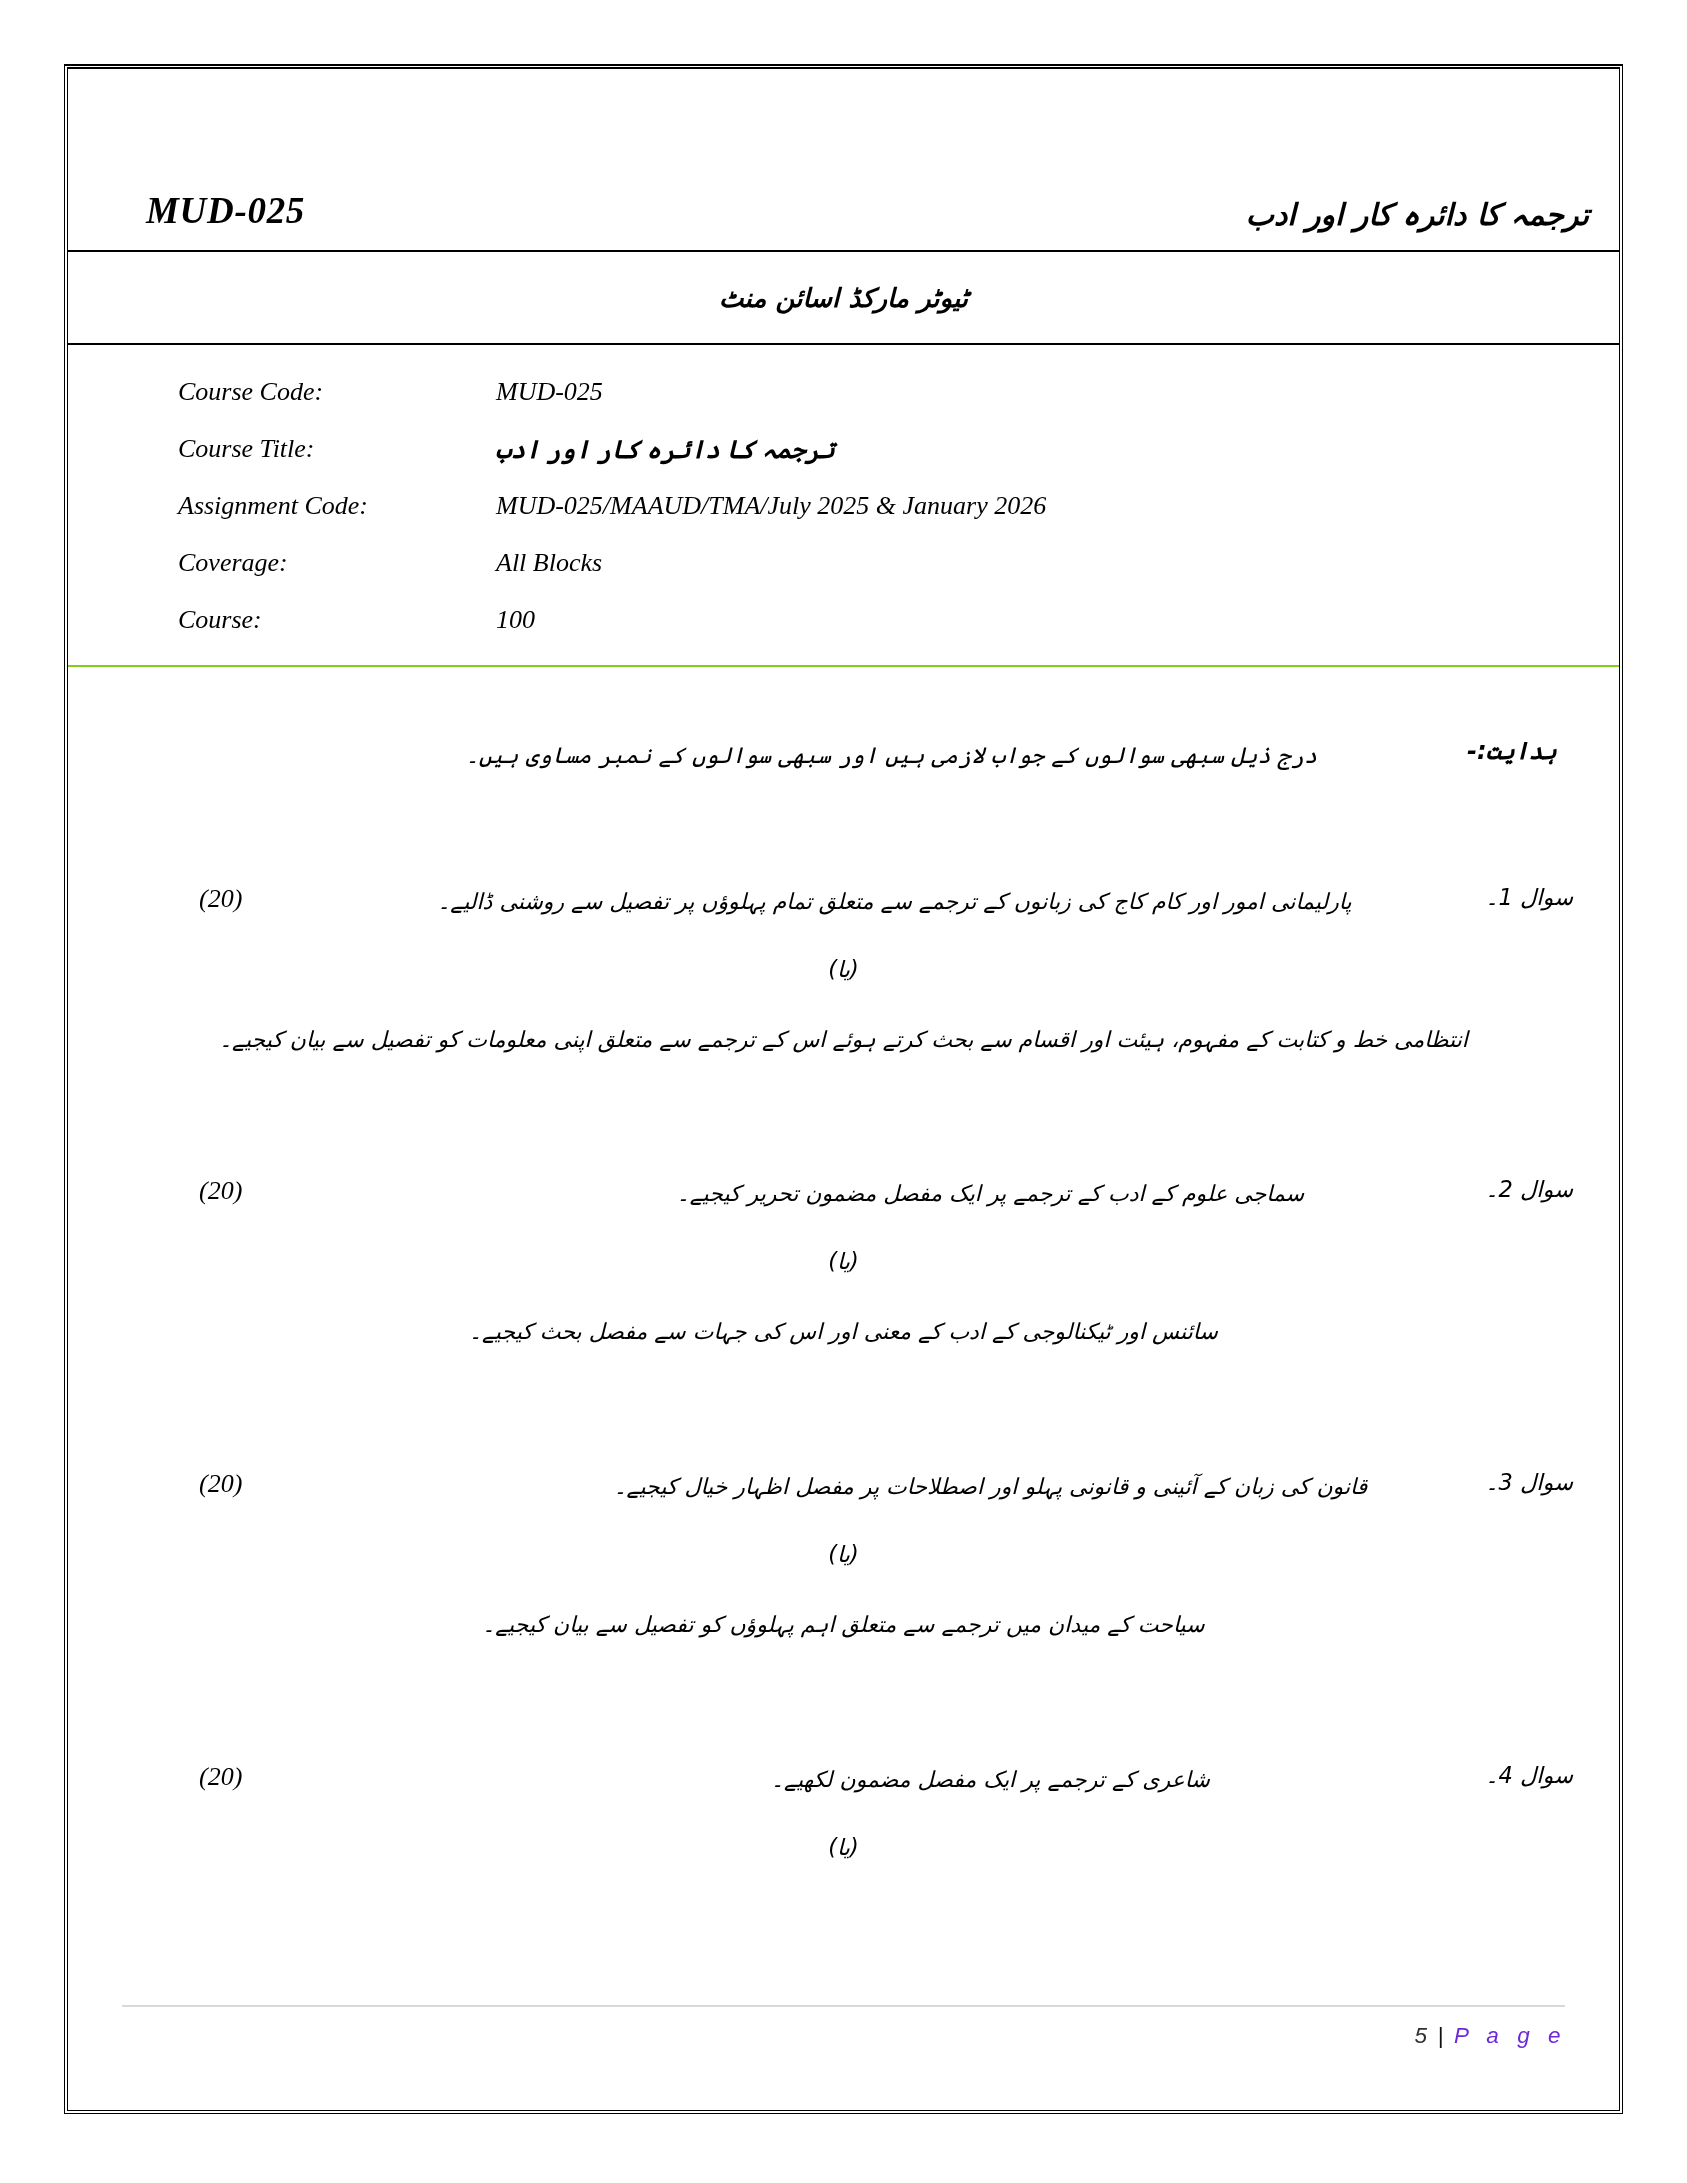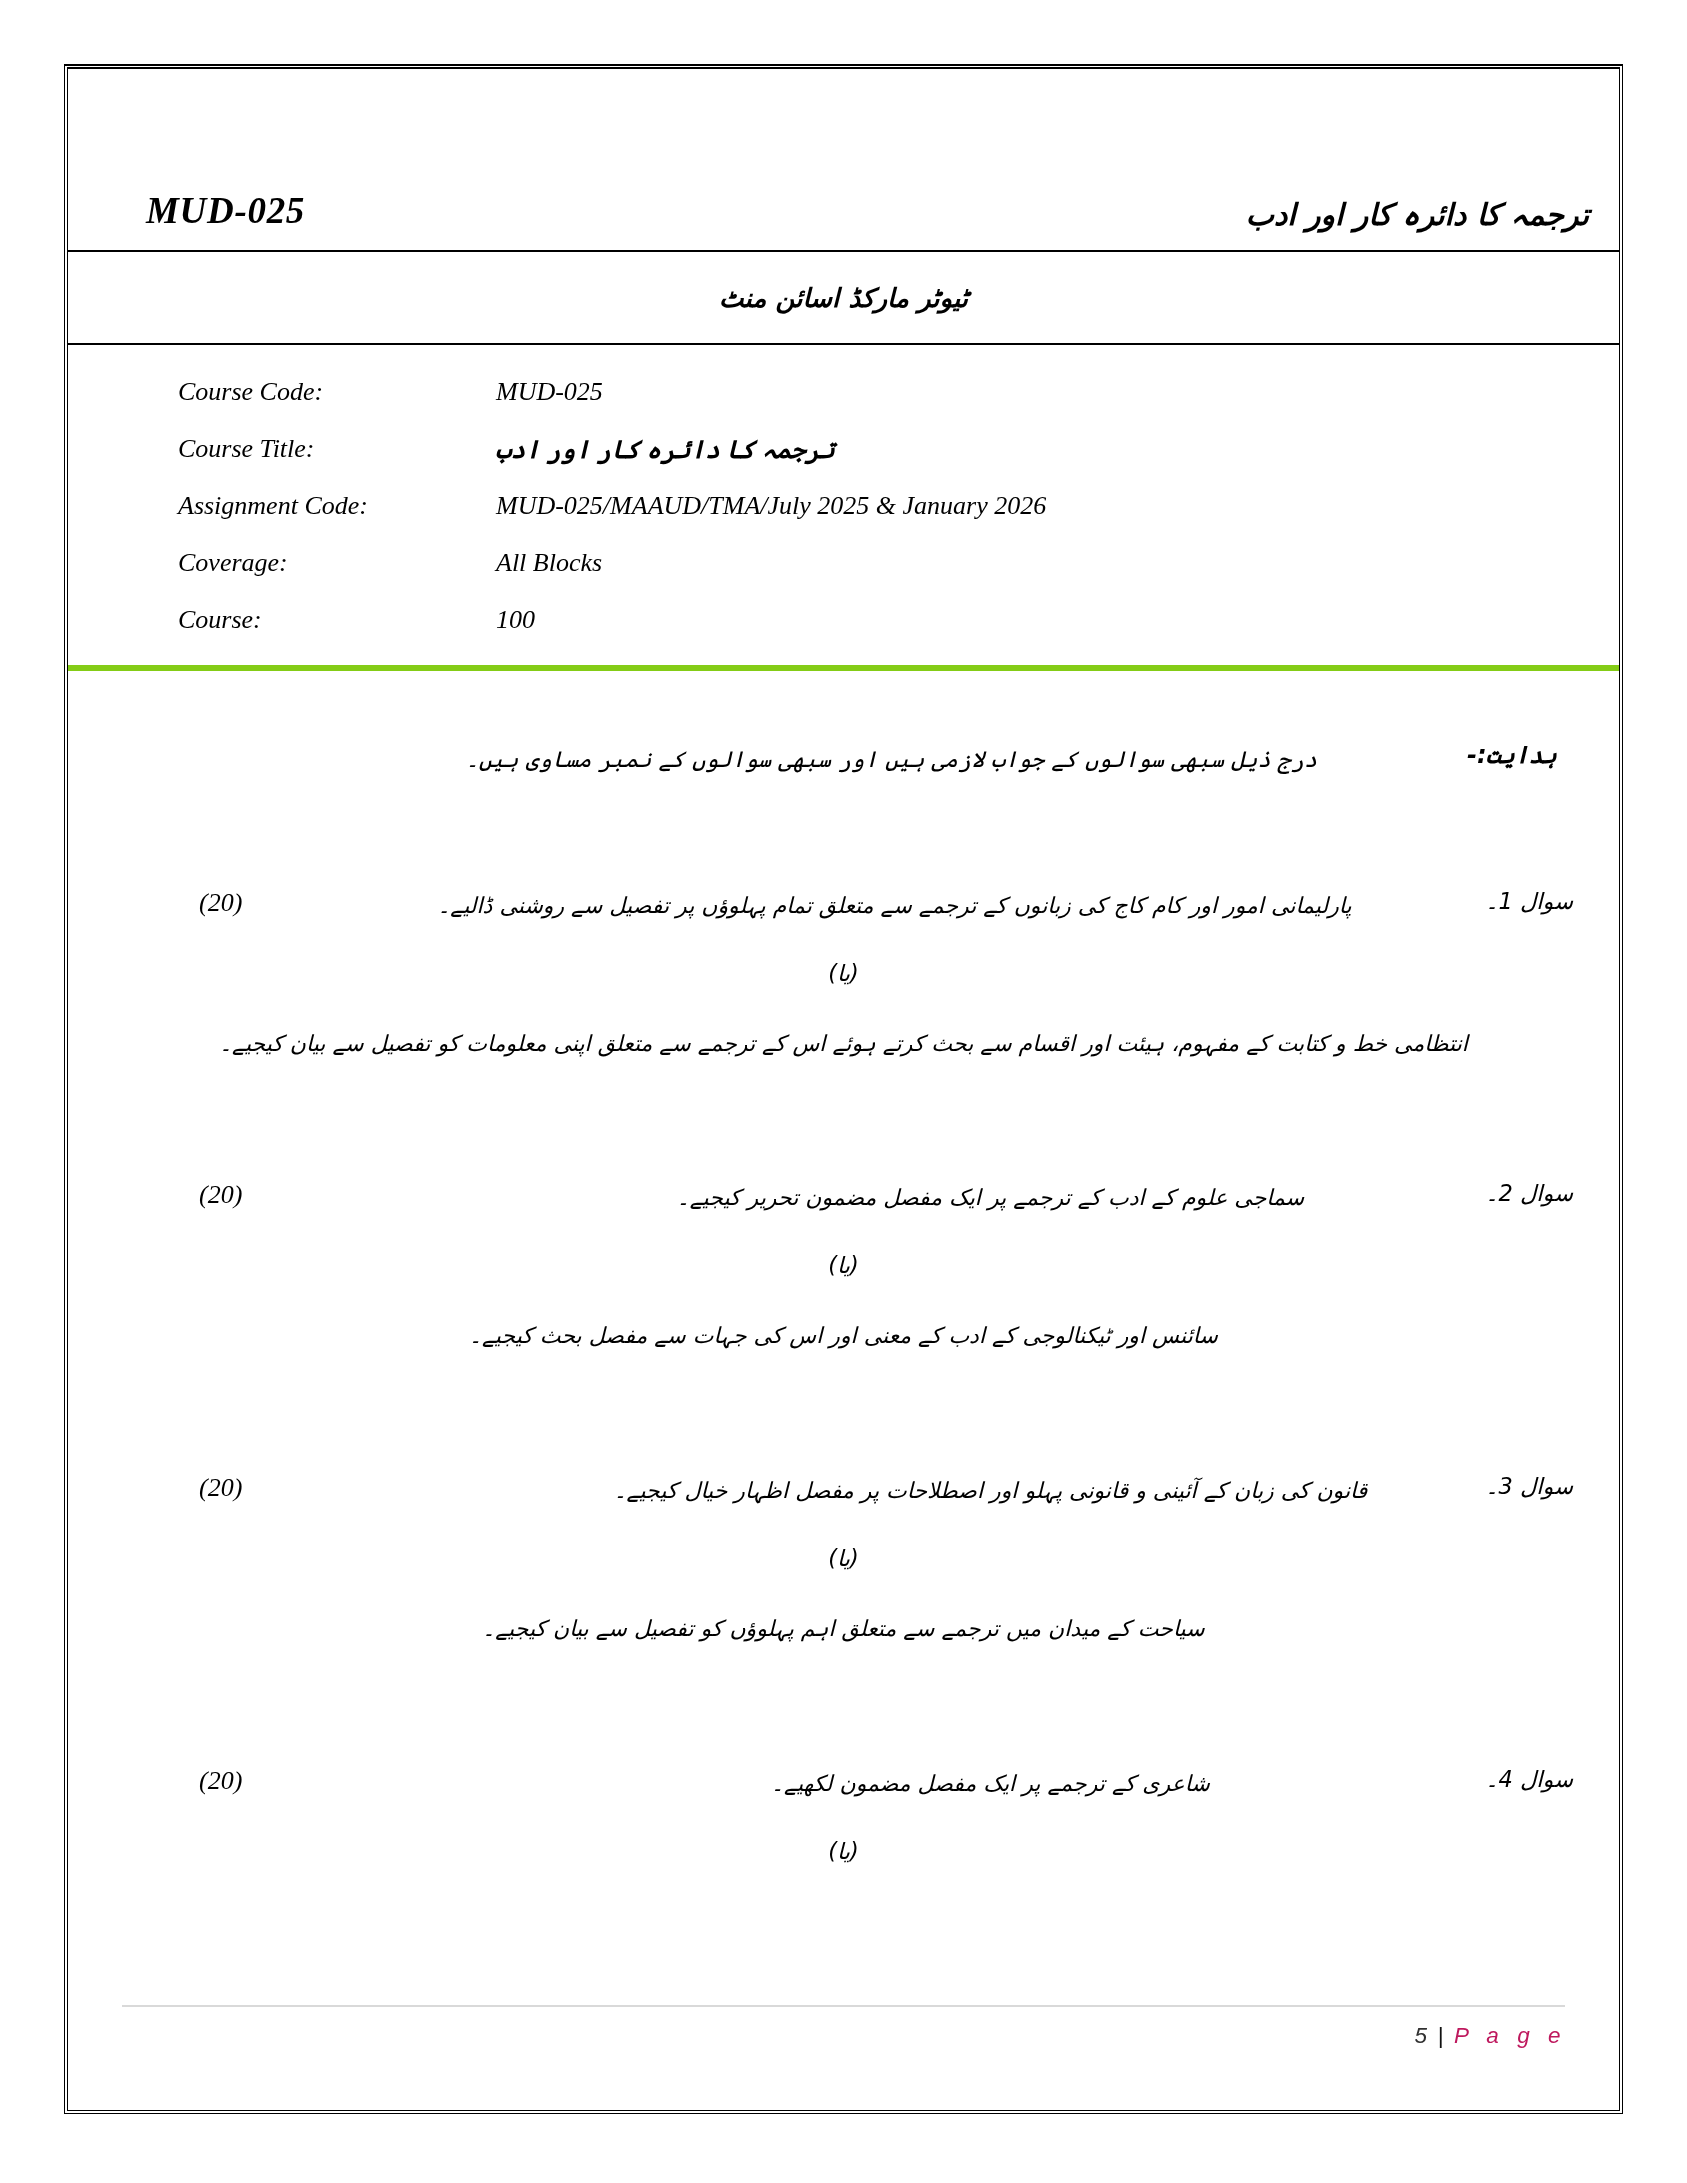--- a/index.html
+++ b/index.html
@@ -49,21 +49,21 @@
     height: 93px; box-sizing: border-box;
     display: flex; align-items: center; justify-content: center;
     border-bottom: 2px solid #000;
     font-size: 26px; font-weight: bold;
   }
 
   
   .row-info {
     box-sizing: border-box;
     padding: 18.5px 0 16px 110px;
-    border-bottom: 6px solid #84cc16;
+    border-bottom: 2px solid #84cc16;
   }
   .info-row { display: flex; align-items: center; min-height: 57px; }
   .info-label {
     width: 318px; flex: none;
     font-size: 26px; font-family: "Liberation Serif", serif;
   }
   .info-value { font-size: 26px; font-family: "Liberation Serif", serif; }
   .info-value.urdu { font-size: 25px; font-weight: bold; text-align: left; }
 
   
@@ -108,21 +108,21 @@
     border-top: 2px solid #d9d9d9;
     margin: 0 8px 16px 8px;
   }
   .footer-text {
     text-align: right; padding-right: 6.6px;
     font-family: "Liberation Sans", sans-serif;
     font-size: 22.5px;
   }
   .pg-num { color: #303030; }
   .pg-sep { color: #111; margin: 0 10.6px; }
-  .pg-label { color: #be185d; letter-spacing: 6px; }
+  .pg-label { color: #6d28d9; letter-spacing: 6px; }
 </style>
 </head>
 <body>
 
 <div class="page">
   <div class="frame-outer">
     <div class="frame-inner">
 
       <div class="row-header">
         <div class="hdr-code">MUD-025</div>

